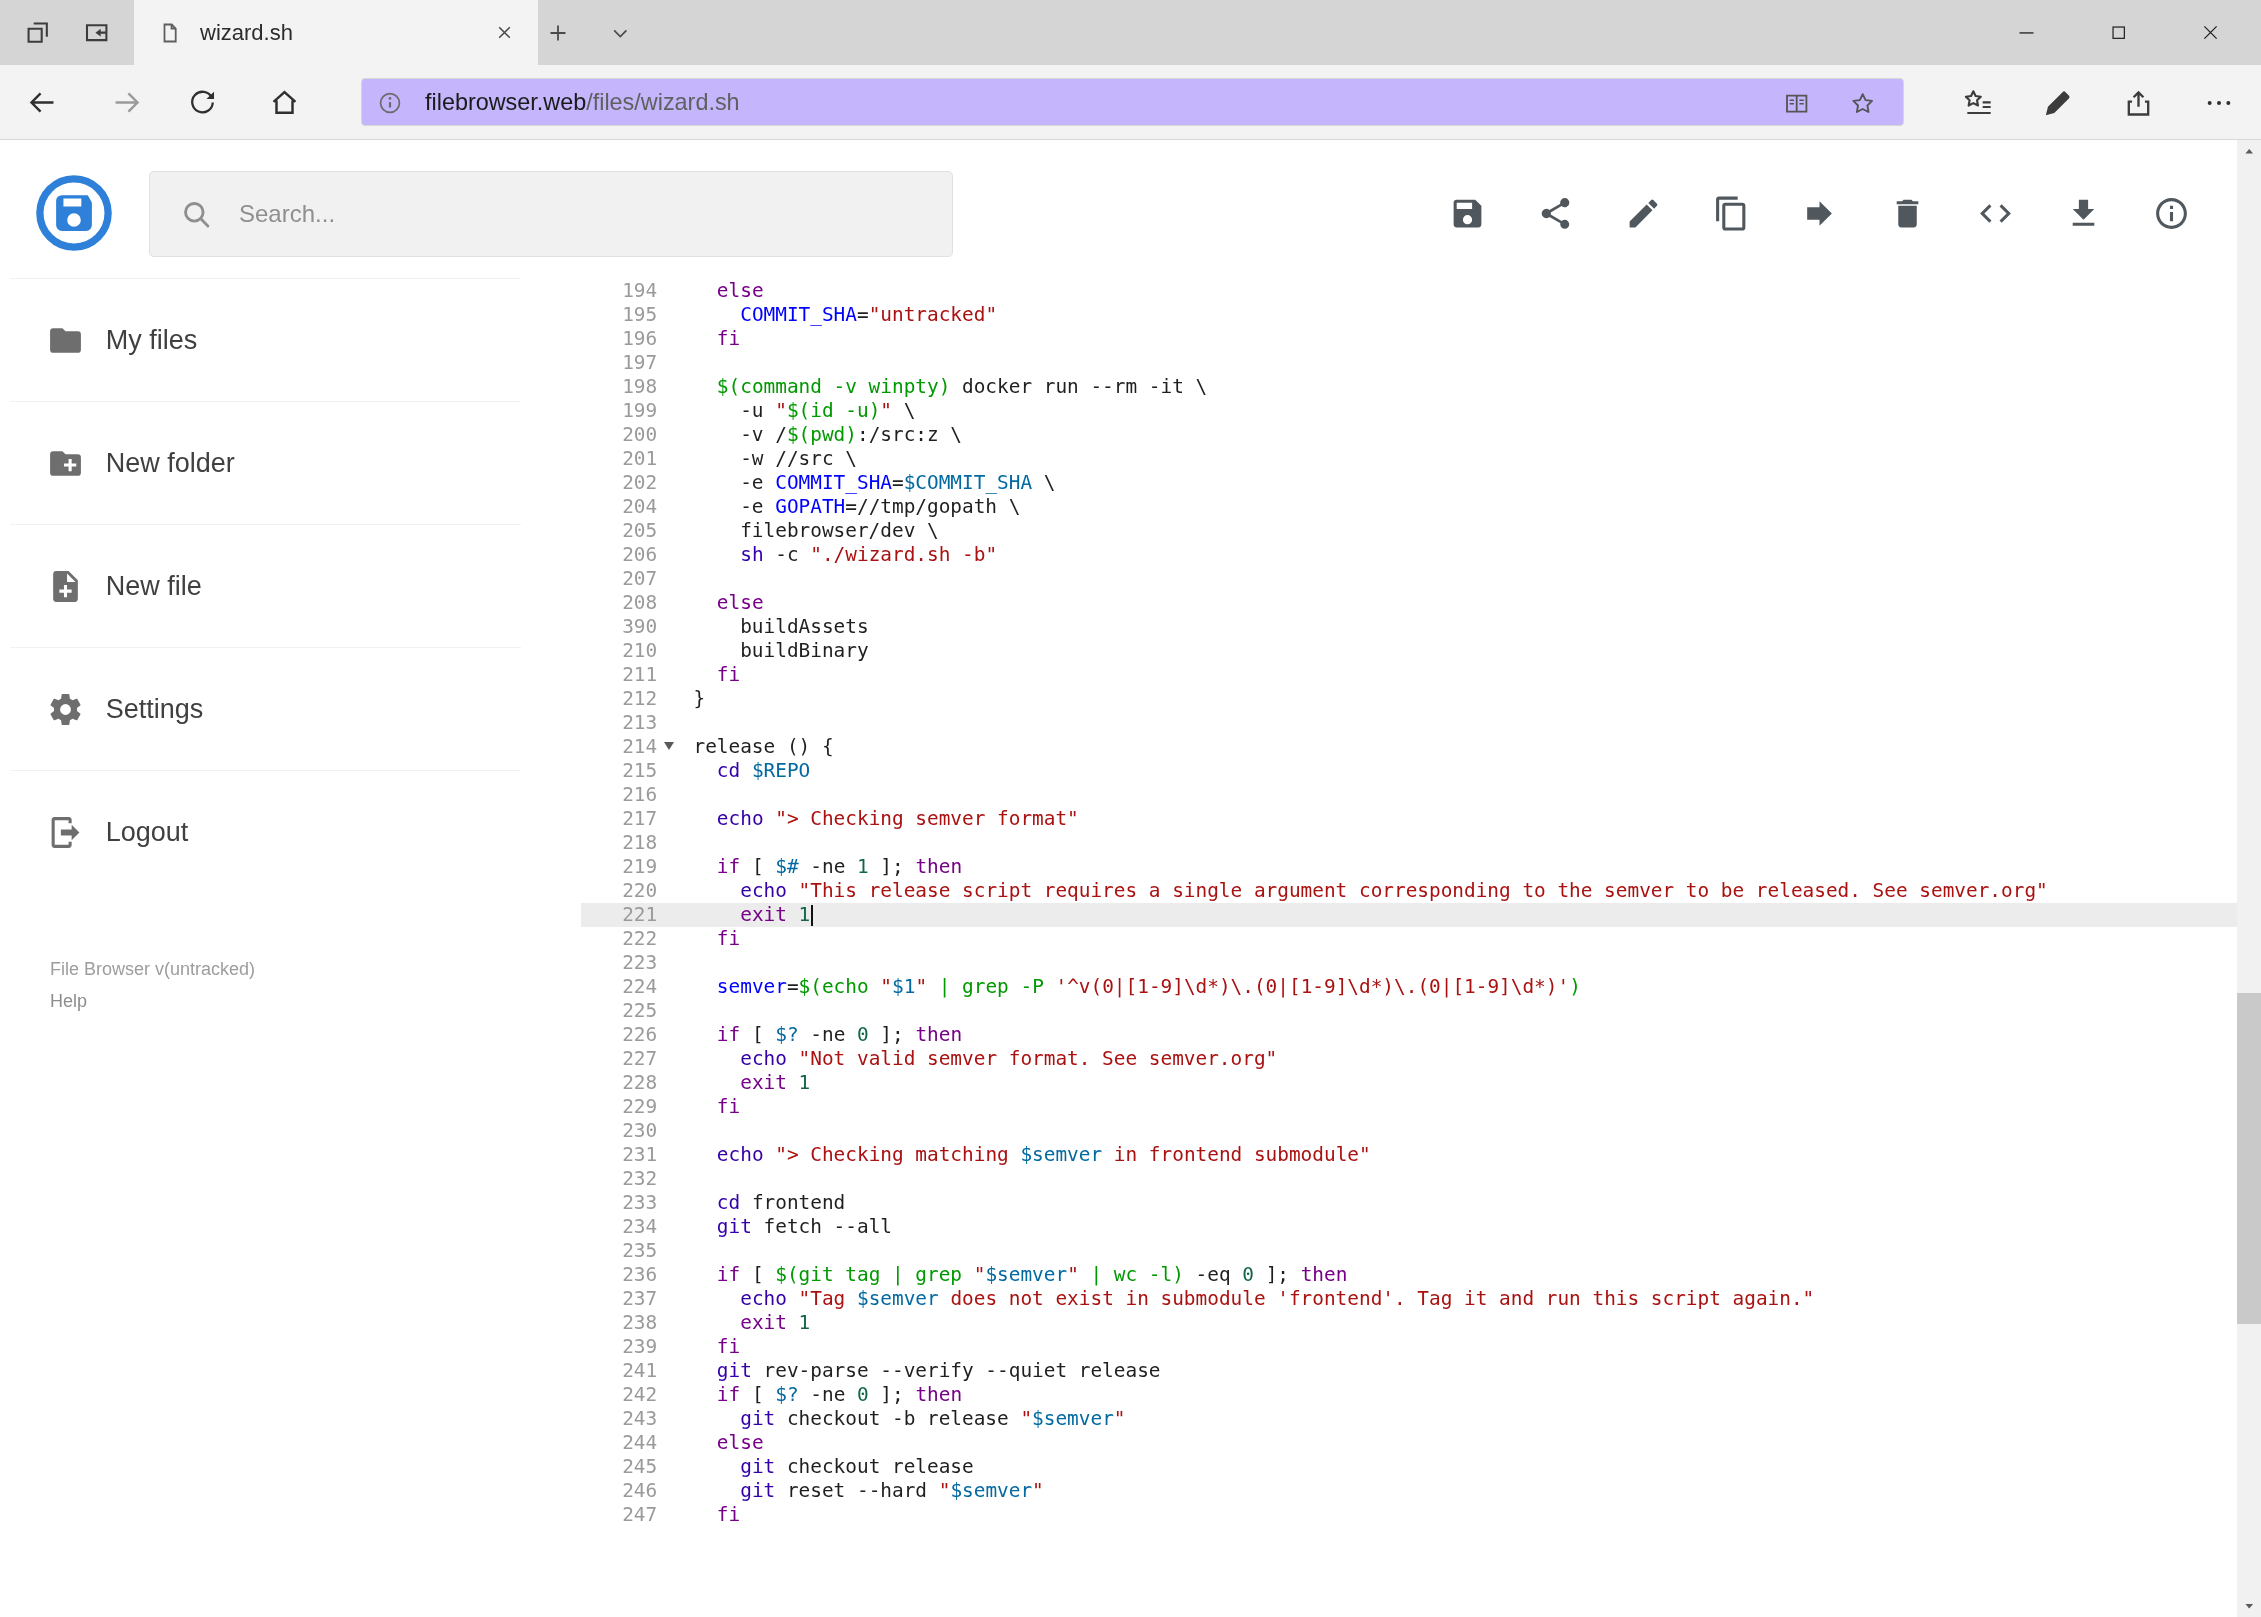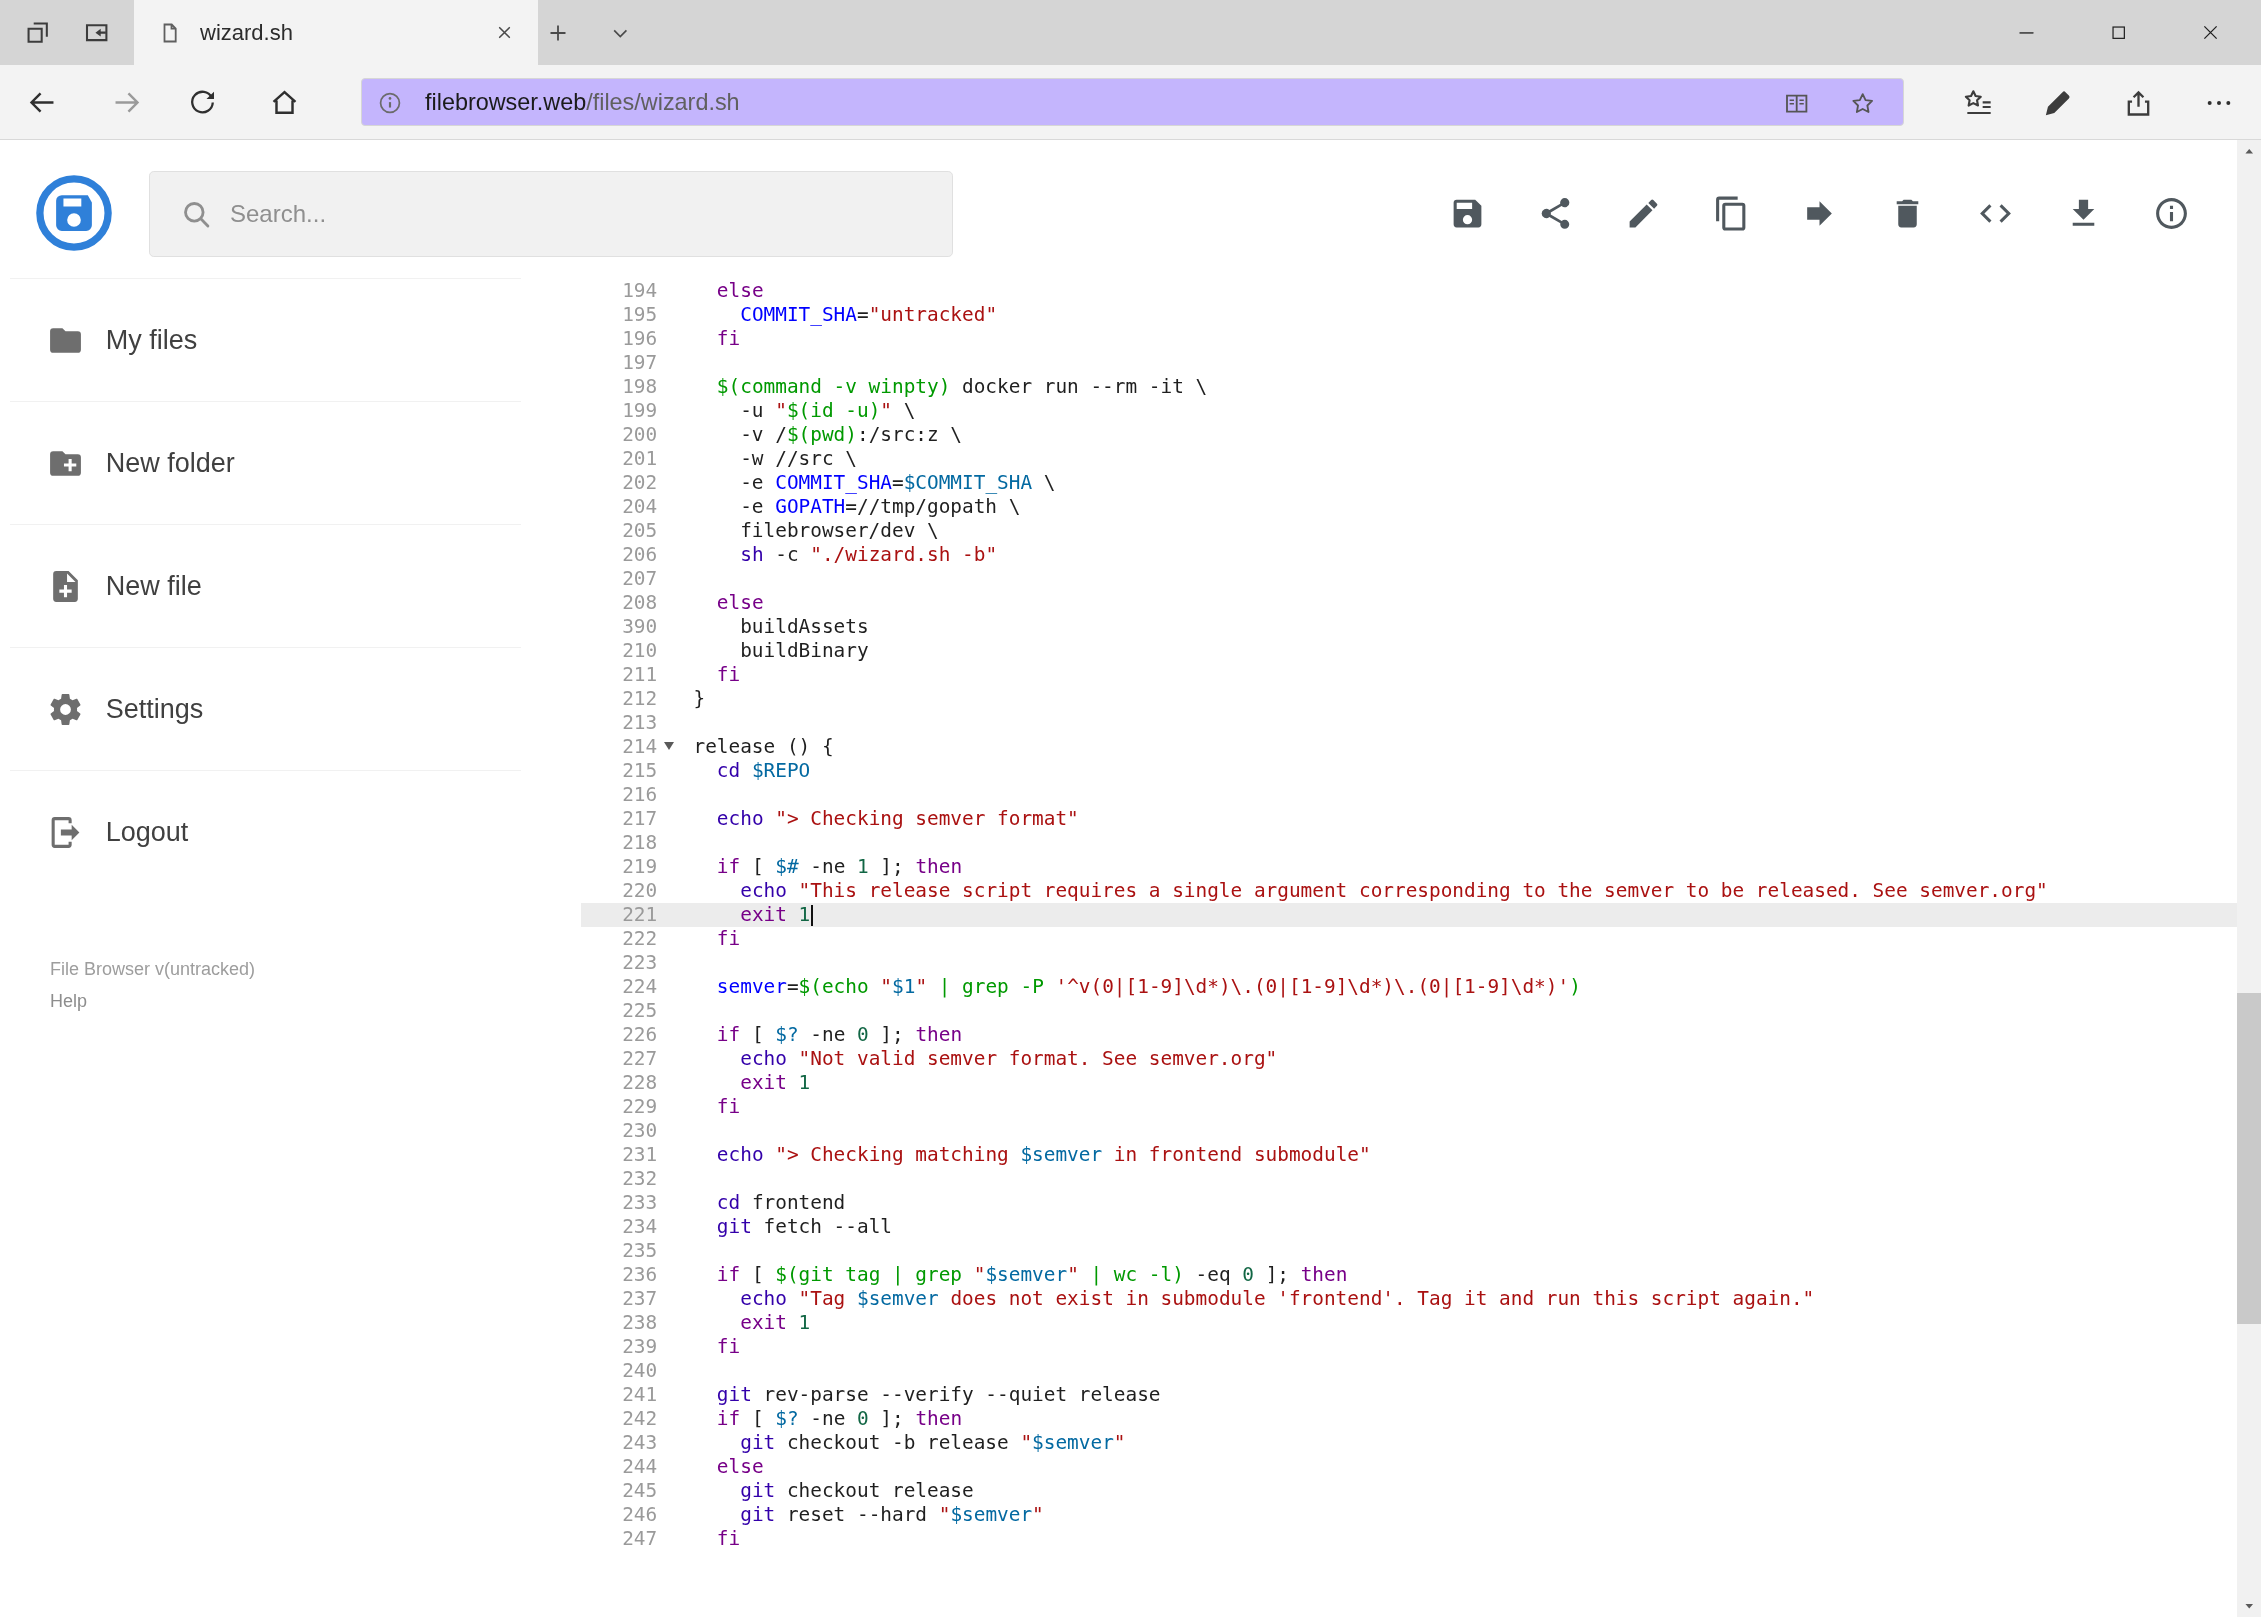--- a/index.html
+++ b/index.html
@@ -23,21 +23,21 @@
   .url-field{position:absolute;left:361px;top:13px;width:1543px;height:48px;background:#c4b5fd;border:0.8px solid #d6d6d6;border-radius:4px}
   .url-text{position:absolute;left:63px;top:0;height:47px;line-height:47px;font-size:23.4px;white-space:nowrap}
   .url-domain{color:#1b1b1b}
   .url-path{color:#606060}
 
   
   .app-header{position:absolute;left:0;top:140px;width:2261px;height:132px;background:#fff;border-bottom:0.8px solid #e7e7e7}
   .logo{position:absolute;left:35px;top:34px;width:78px;height:78px}
   .searchbox{position:absolute;left:149px;top:31px;width:804px;height:86px;background:#f1f1f1;border:0.8px solid #e0e0e0;border-radius:4.8px;display:flex;align-items:center}
   .searchbox .icon{margin-left:29px}
-  .searchbox input{border:0;background:transparent;outline:none;margin-left:17px;font-size:24px;color:#404040;width:678px}
+  .searchbox input{border:0;background:transparent;outline:none;margin-left:26px;font-size:24px;color:#404040;width:678px}
   .searchbox input::placeholder{color:#8f8f8f}
   .toolbar{position:absolute;left:1441px;top:47px;display:flex;gap:36px}
   .tb-btn{width:52px;height:52px;display:flex;align-items:center;justify-content:center}
 
   
   .sidebar{position:absolute;left:0;top:271px;width:581px;height:1346px;background:#fff}
   #sidebar-items{margin:7.3px 0 0 9.7px;width:511px}
   .sb-item{height:123px;display:flex;align-items:center;border-top:0.8px solid #f1f1f1}
   .sb-item .icon{width:37px;height:37px;margin-left:37px;flex:0 0 37px}
   .sb-label{margin-left:22px;font-size:27px;color:#404040}
@@ -405,21 +405,20 @@
       <div class="code-row"><span class="gutter">230</span><span class="code-text"></span></div>
       <div class="code-row"><span class="gutter">231</span><span class="code-text"><span class="tok-p">  </span><span class="tok-b">echo</span><span class="tok-p"> </span><span class="tok-s">"&gt; Checking matching </span><span class="tok-v">$semver</span><span class="tok-s"> in frontend submodule"</span></span></div>
       <div class="code-row"><span class="gutter">232</span><span class="code-text"></span></div>
       <div class="code-row"><span class="gutter">233</span><span class="code-text"><span class="tok-p">  </span><span class="tok-b">cd</span><span class="tok-p"> frontend</span></span></div>
       <div class="code-row"><span class="gutter">234</span><span class="code-text"><span class="tok-p">  </span><span class="tok-b">git</span><span class="tok-p"> fetch --all</span></span></div>
       <div class="code-row"><span class="gutter">235</span><span class="code-text"></span></div>
       <div class="code-row"><span class="gutter">236</span><span class="code-text"><span class="tok-p">  </span><span class="tok-k">if</span><span class="tok-p"> [ </span><span class="tok-q">$(git tag | grep </span><span class="tok-s">"</span><span class="tok-v">$semver</span><span class="tok-s">"</span><span class="tok-q"> | wc -l)</span><span class="tok-p"> -eq </span><span class="tok-n">0</span><span class="tok-p"> ]; </span><span class="tok-k">then</span></span></div>
       <div class="code-row"><span class="gutter">237</span><span class="code-text"><span class="tok-p">    </span><span class="tok-b">echo</span><span class="tok-p"> </span><span class="tok-s">"Tag </span><span class="tok-v">$semver</span><span class="tok-s"> does not exist in submodule 'frontend'. Tag it and run this script again."</span></span></div>
       <div class="code-row"><span class="gutter">238</span><span class="code-text"><span class="tok-p">    </span><span class="tok-k">exit</span><span class="tok-p"> </span><span class="tok-n">1</span></span></div>
       <div class="code-row"><span class="gutter">239</span><span class="code-text"><span class="tok-p">  </span><span class="tok-k">fi</span></span></div>
-      <div class="code-row"><span class="gutter">240</span><span class="code-text"></span></div>
       <div class="code-row"><span class="gutter">241</span><span class="code-text"><span class="tok-p">  </span><span class="tok-b">git</span><span class="tok-p"> rev-parse --verify --quiet release</span></span></div>
       <div class="code-row"><span class="gutter">242</span><span class="code-text"><span class="tok-p">  </span><span class="tok-k">if</span><span class="tok-p"> [ </span><span class="tok-v">$?</span><span class="tok-p"> -ne </span><span class="tok-n">0</span><span class="tok-p"> ]; </span><span class="tok-k">then</span></span></div>
       <div class="code-row"><span class="gutter">243</span><span class="code-text"><span class="tok-p">    </span><span class="tok-b">git</span><span class="tok-p"> checkout -b release </span><span class="tok-s">"</span><span class="tok-v">$semver</span><span class="tok-s">"</span></span></div>
       <div class="code-row"><span class="gutter">244</span><span class="code-text"><span class="tok-p">  </span><span class="tok-k">else</span></span></div>
       <div class="code-row"><span class="gutter">245</span><span class="code-text"><span class="tok-p">    </span><span class="tok-b">git</span><span class="tok-p"> checkout release</span></span></div>
       <div class="code-row"><span class="gutter">246</span><span class="code-text"><span class="tok-p">    </span><span class="tok-b">git</span><span class="tok-p"> reset --hard </span><span class="tok-s">"</span><span class="tok-v">$semver</span><span class="tok-s">"</span></span></div>
       <div class="code-row"><span class="gutter">247</span><span class="code-text"><span class="tok-p">  </span><span class="tok-k">fi</span></span></div>
     </main>
 
   <div class="scrollbar">

